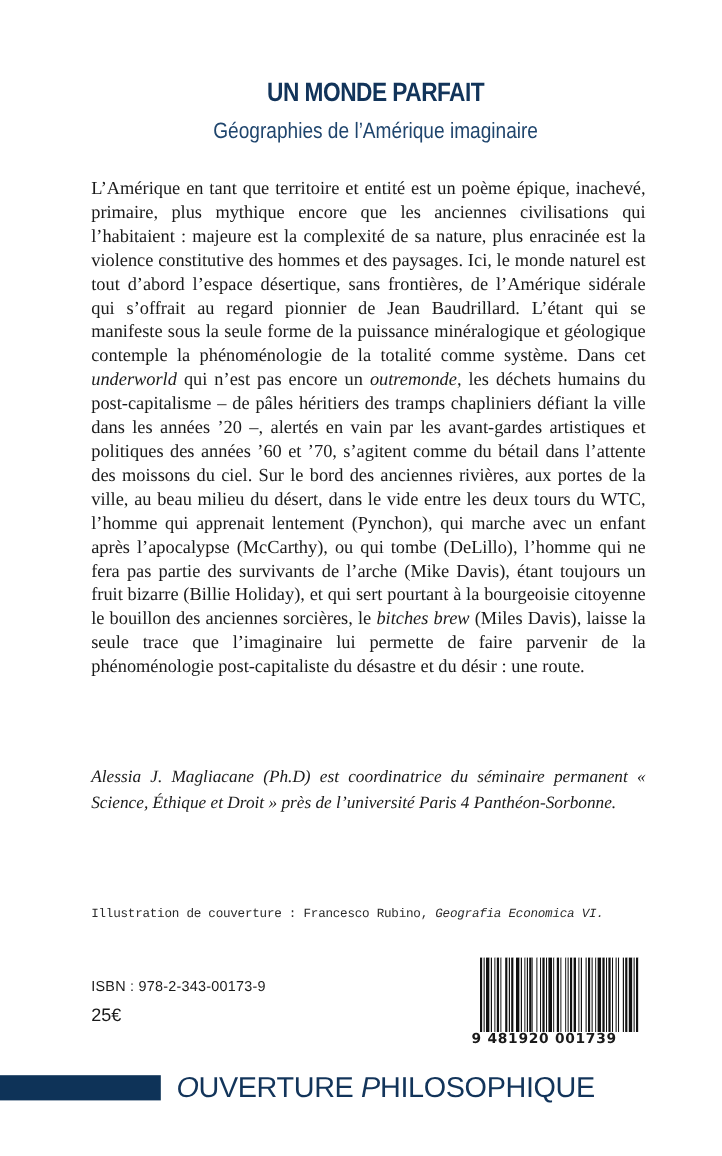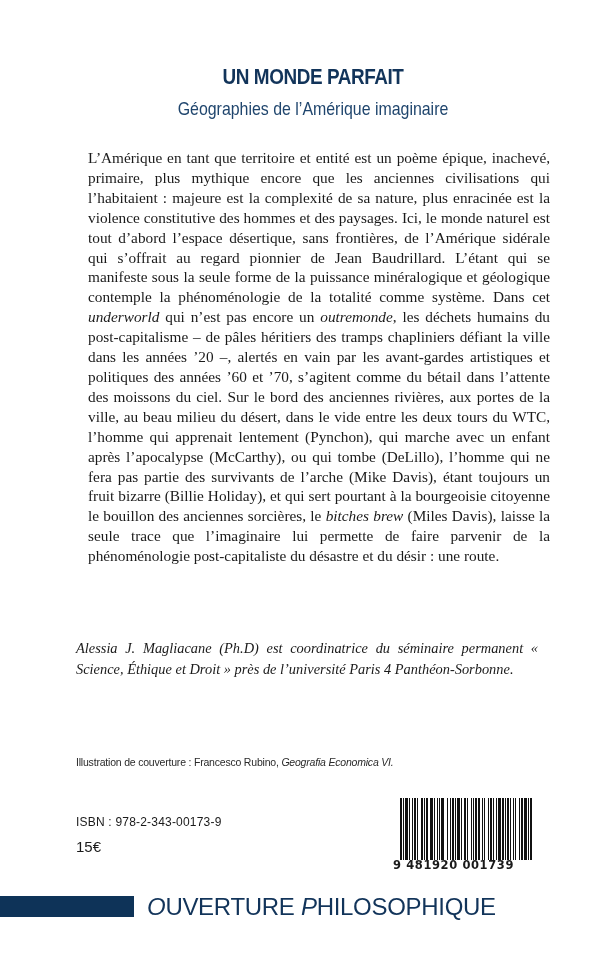--- a/index.html
+++ b/index.html
@@ -1,22 +1,22 @@
 <!DOCTYPE html>
 <html><head>
 <meta charset="utf-8">
 <style>
   html, body { margin: 0; padding: 0; background: #ffffff; }
   body { width: 602px; height: 963px; position: relative; overflow: hidden; font-family: "DejaVu Serif", serif; color: #1a1a1a; }
   .title { position: absolute; left: 0; width: 626px; top: 64px; text-align: center; font-family: "Liberation Sans", sans-serif; font-weight: bold; font-size: 22px; color: #12345a; letter-spacing: -0.5px; transform: scaleX(0.86); transform-origin: center; }
   .subtitle { position: absolute; left: 0; width: 626px; top: 98px; text-align: center; font-family: "Liberation Sans", sans-serif; font-size: 18.5px; color: #1f456d; transform: scaleX(0.86); transform-origin: center; }
-  .body-text { position: absolute; left: 76px; top: 148px; width: 462px; font-family: "Liberation Serif", serif; font-size: 15.3px; line-height: 19.9px; text-align: justify; color: #1a1a1a; margin-left: 12px; }
+  .body-text { position: absolute; left: 76px; top: 148px; width: 462px; font-family: "Liberation Serif", serif; font-size: 15.3px; line-height: 19.9px; text-align: justify; color: #1a1a1a; }
   .body-text em { font-style: italic; }
   .bio { position: absolute; left: 76px; top: 638px; width: 462px; font-family: "Liberation Serif", serif; font-style: italic; font-size: 14.4px; line-height: 20.5px; text-align: justify; color: #1a1a1a; }
-  .credit { position: absolute; left: 76px; top: 756px; font-family: Liberation Sans, sans-serif; font-size: 10.5px; color: #2a2a2a; letter-spacing: -0.2px; text-align: right; }
+  .credit { position: absolute; left: 76px; top: 756px; font-family: Liberation Mono, monospace; font-size: 10.5px; color: #2a2a2a; letter-spacing: -0.2px; text-align: right; }
   .credit em { font-style: italic; }
   .price { position: absolute; left: 76px; top: 838px; font-family: "Liberation Sans", sans-serif; font-size: 15px; color: #1a1a1a; }
   .isbn { position: absolute; left: 76px; top: 815px; font-family: "Liberation Sans", sans-serif; font-size: 12px; color: #1a1a1a; letter-spacing: 0.2px; }
   .barcode { position: absolute; left: 400px; top: 798px; width: 134px; height: 62px; display: flex; align-items: stretch; }
   .barcode span { display: block; height: 100%; }
   .barcode-digits { position: absolute; left: 393px; top: 858px; width: 150px; font-family: "DejaVu Sans", sans-serif; font-weight: bold; font-size: 11.5px; color: #1a1a1a; letter-spacing: 0.6px; white-space: pre; }
   .footer-bar { position: absolute; left: 0; top: 896px; width: 134px; height: 21px; background: #0e3358; }
   .footer-label { position: absolute; left: 147px; top: 893px; font-family: "Liberation Sans", sans-serif; font-size: 24px; color: #12345a; letter-spacing: -0.3px; }
   .footer-label .it { font-style: italic; }
 </style>
@@ -25,21 +25,21 @@
 
 <div class="title">UN MONDE PARFAIT</div>
 <div class="subtitle">Géographies de l’Amérique imaginaire</div>
 
 <div class="body-text" id="blurb"><span>L’Amérique en tant que territoire et entité est un poème épique, inachevé, primaire, plus mythique encore que les anciennes civilisations qui l’habitaient : majeure est la complexité de sa nature, plus enracinée est la violence constitutive des hommes et des paysages. Ici, le monde naturel est tout d’abord l’espace désertique, sans frontières, de l’Amérique sidérale qui s’offrait au regard pionnier de Jean Baudrillard. L’étant qui se manifeste sous la seule forme de la puissance minéralogique et géologique contemple la phénoménologie de la totalité comme système. Dans cet </span><em>underworld</em><span> qui n’est pas encore un </span><em>outremonde</em><span>, les déchets humains du post-capitalisme – de pâles héritiers des tramps chapliniers défiant la ville dans les années ’20 –, alertés en vain par les avant-gardes artistiques et politiques des années ’60 et ’70, s’agitent comme du bétail dans l’attente des moissons du ciel. Sur le bord des anciennes rivières, aux portes de la ville, au beau milieu du désert, dans le vide entre les deux tours du WTC, l’homme qui apprenait lentement (Pynchon), qui marche avec un enfant après l’apocalypse (McCarthy), ou qui tombe (DeLillo), l’homme qui ne fera pas partie des survivants de l’arche (Mike Davis), étant toujours un fruit bizarre (Billie Holiday), et qui sert pourtant à la bourgeoisie citoyenne le bouillon des anciennes sorcières, le </span><em>bitches brew</em><span> (Miles Davis), laisse la seule trace que l’imaginaire lui permette de faire parvenir de la phénoménologie post-capitaliste du désastre et du désir : une route.</span></div>
 
 <div class="bio">Alessia J. Magliacane (Ph.D) est coordinatrice du séminaire permanent « Science, Éthique et Droit » près de l’université Paris 4 Panthéon-Sorbonne.</div>
 
 <div class="credit"><span>Illustration de couverture : Francesco Rubino, </span><em>Geografia Economica VI.</em></div>
 
-<div class="price">15€</div>
+<div class="price">25€</div>
 <div class="isbn">ISBN : 978-2-343-00173-9</div>
 
 <div class="barcode" id="barcode">
     <span style="width: 1.98519px; background: rgb(17, 17, 17);"></span>
     <span style="width: 0.992593px; background: rgb(255, 255, 255);"></span>
     <span style="width: 0.992593px; background: rgb(17, 17, 17);"></span>
     <span style="width: 0.992593px; background: rgb(255, 255, 255);"></span>
     <span style="width: 2.97778px; background: rgb(17, 17, 17);"></span>
     <span style="width: 0.992593px; background: rgb(255, 255, 255);"></span>
     <span style="width: 0.992593px; background: rgb(17, 17, 17);"></span>

